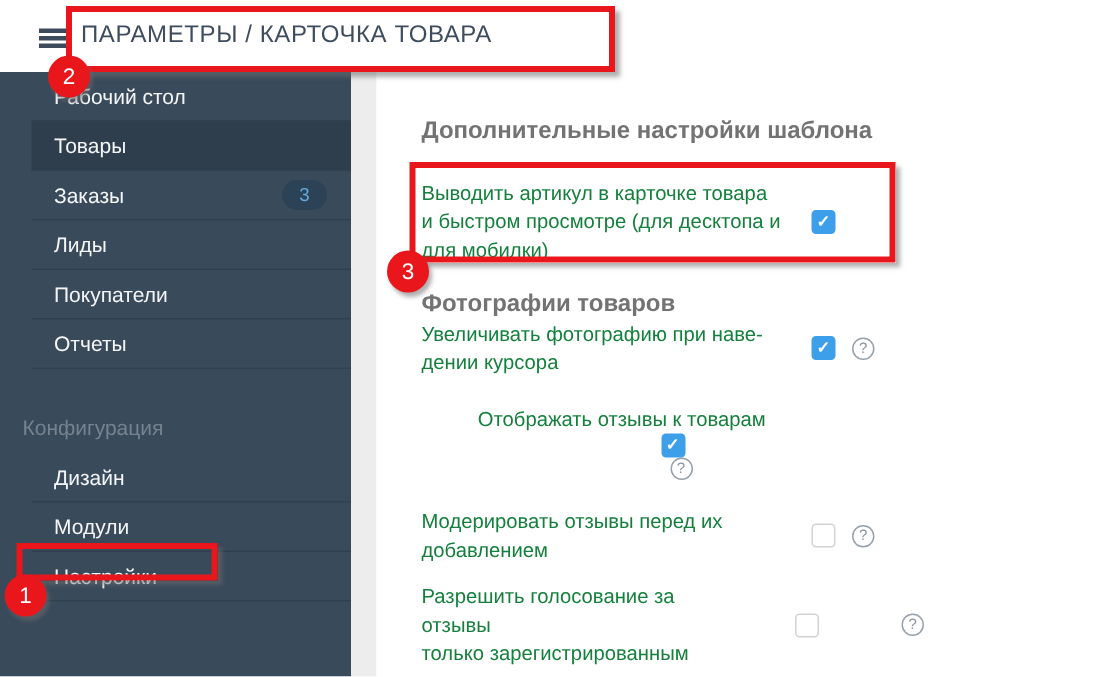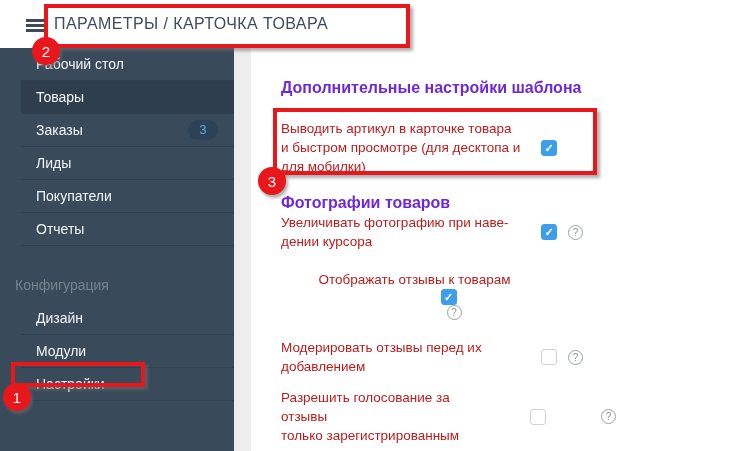--- a/index.html
+++ b/index.html
@@ -36,23 +36,23 @@
     border-radius: 10px; min-width: 30px; height: 20px; line-height: 20px;
     text-align: center; font-size: 12.5px; padding: 0 9px;
   }
   
   .gutter { position: absolute; top: 48px; left: 234px; width: 17px; bottom: 0; background: #ededed; }
   
   .content {
     position: absolute; top: 48px; left: 251px; right: 0; bottom: 0;
     background: #fff; padding: 30px 0 0 30px;
   }
-  .content h2 { font-size: 16px; font-weight: 700; color: #6d28d9; line-height: 20px; }
+  .content h2 { font-size: 16px; font-weight: 700; color: #737373; line-height: 20px; }
   .row { display: flex; align-items: center; width: 335px; }
-  .lbl { width: 260px; font-size: 13.5px; color: #b91c1c; line-height: 19px; }
+  .lbl { width: 260px; font-size: 13.5px; color: #15803d; line-height: 19px; }
   .lbl span { display: block; }
   .cb {
     width: 16px; height: 16px; border-radius: 3px; flex: 0 0 16px;
     background: #fff; border: 1px solid #d0d3d6; cursor: pointer; position: relative;
   }
   .cb.checked { background: #3d9fea; border-color: #3d9fea; }
   .cb.checked::after {
     content: "\2713"; position: absolute; left: 0; top: 0; width: 14px; height: 14px;
     color: #fff; font-size: 11px; font-weight: 700; line-height: 14px; text-align: center;
   }

